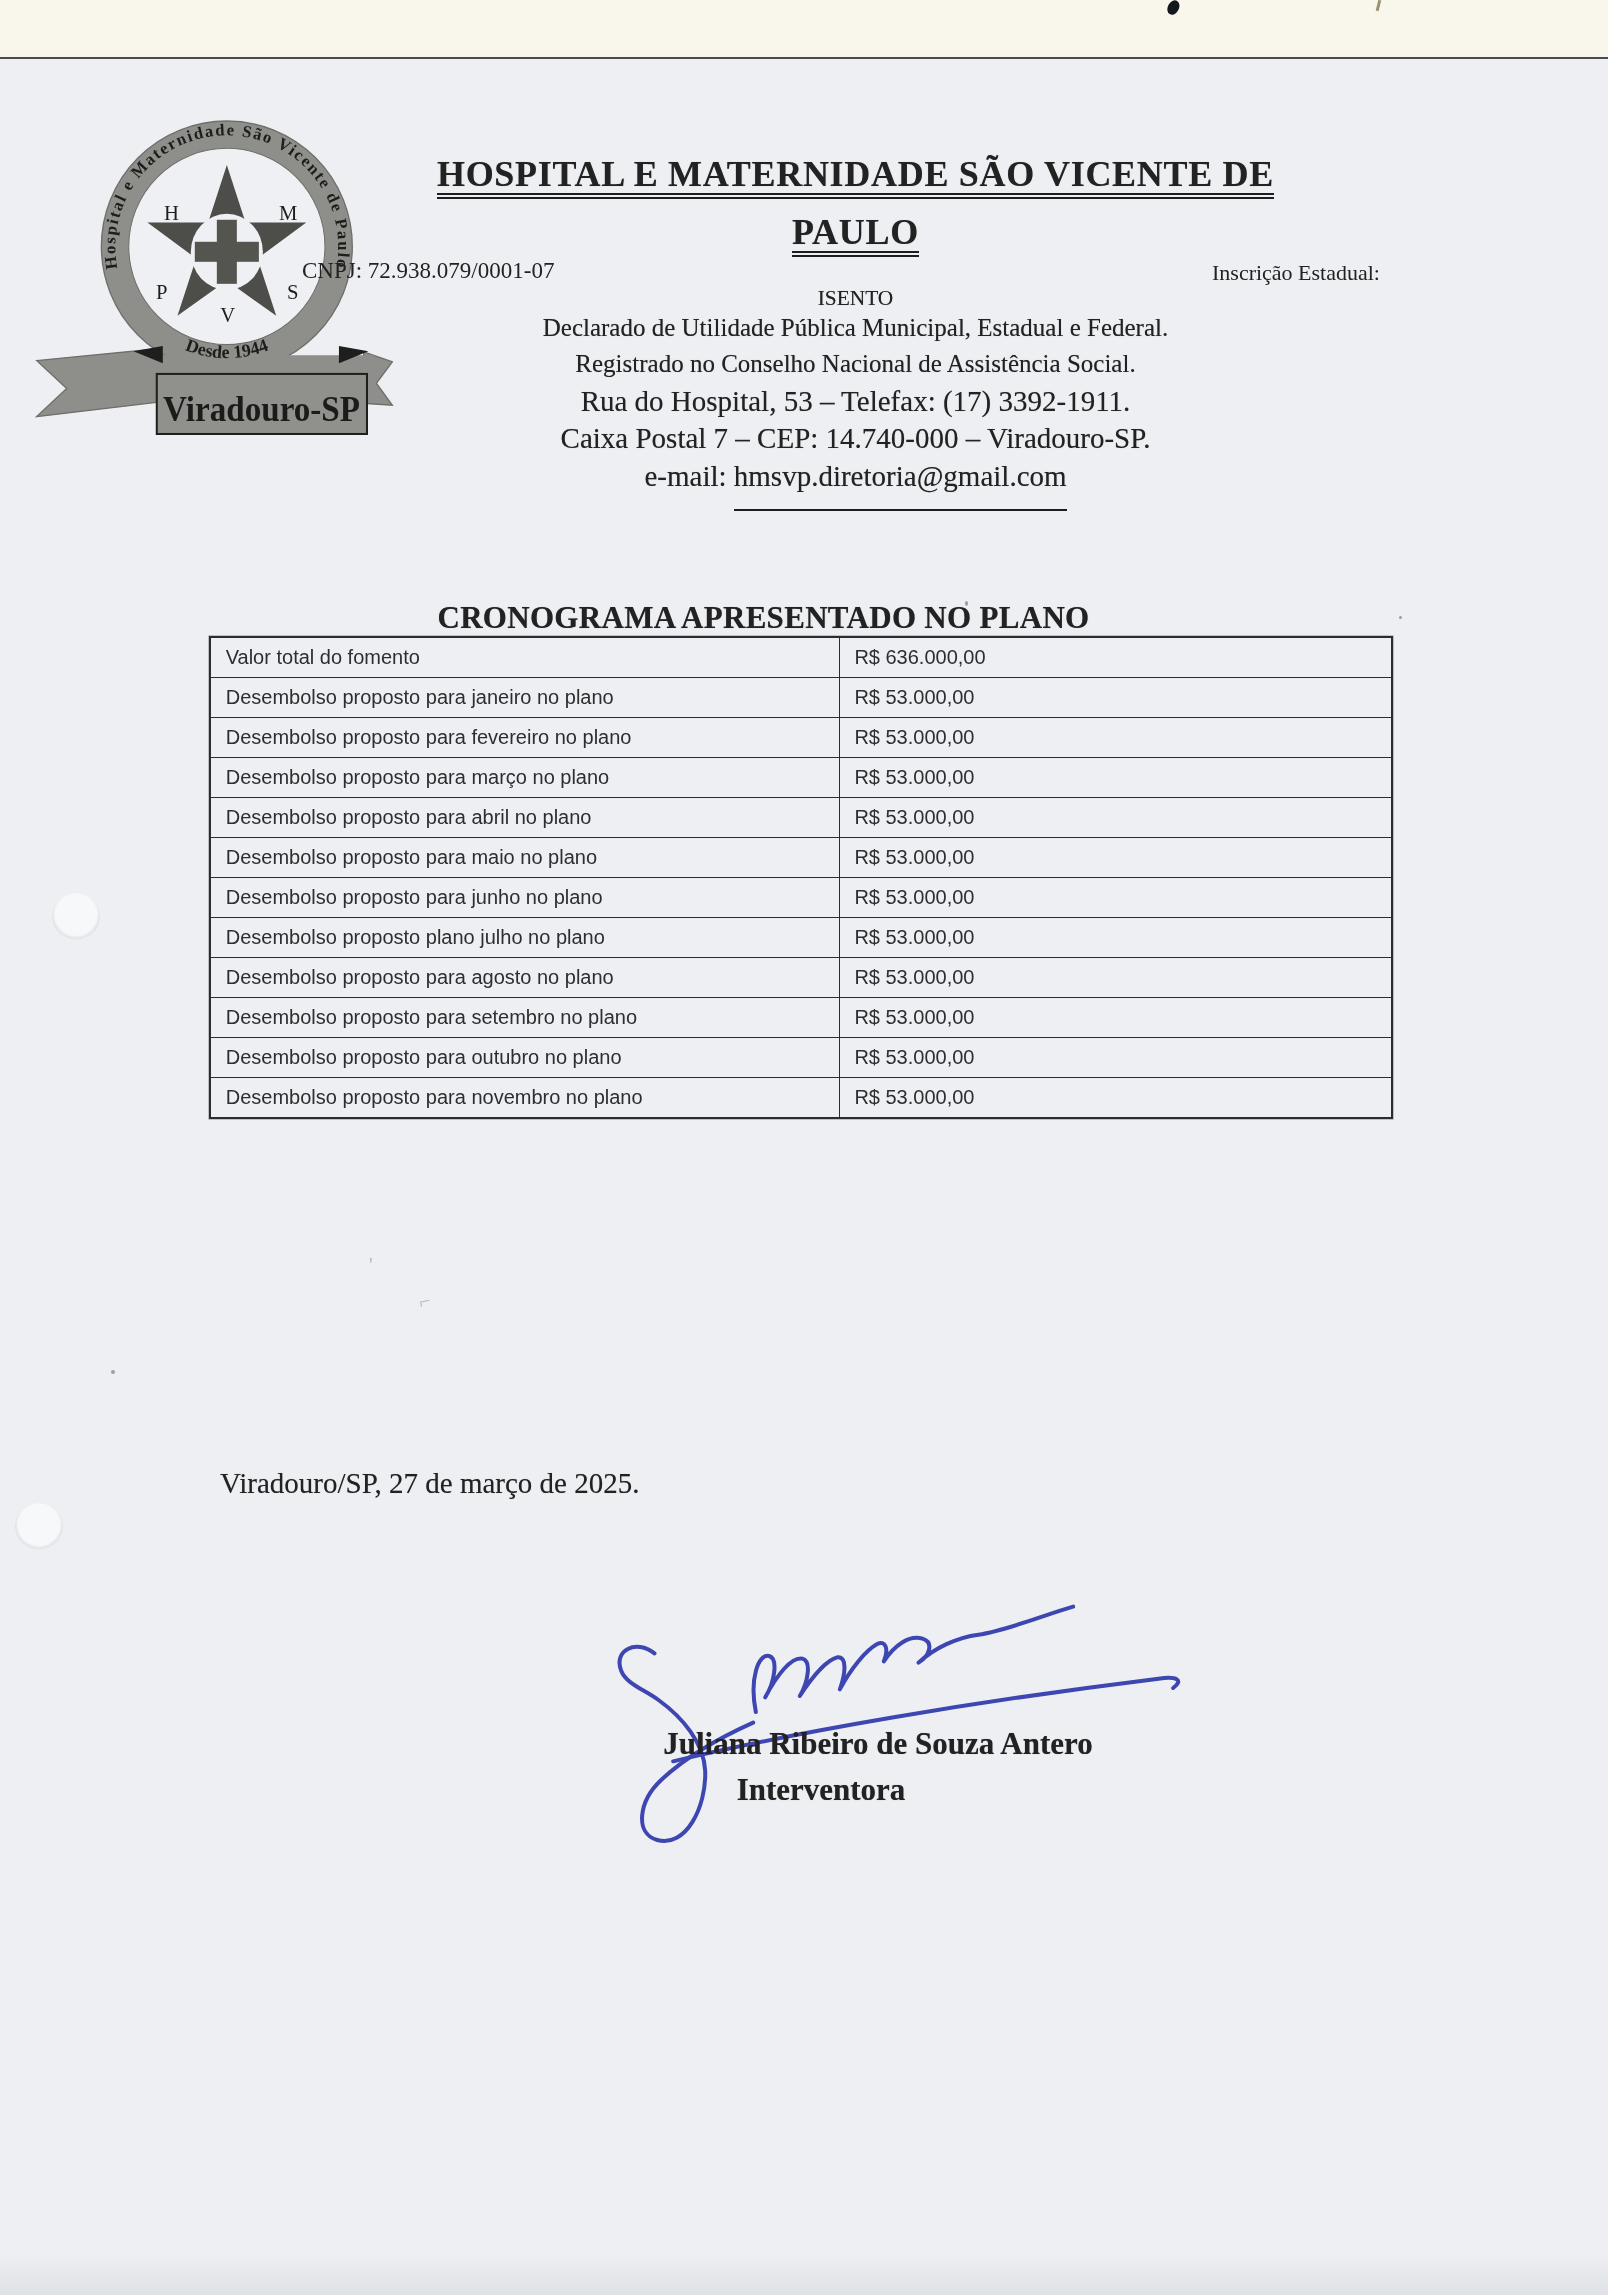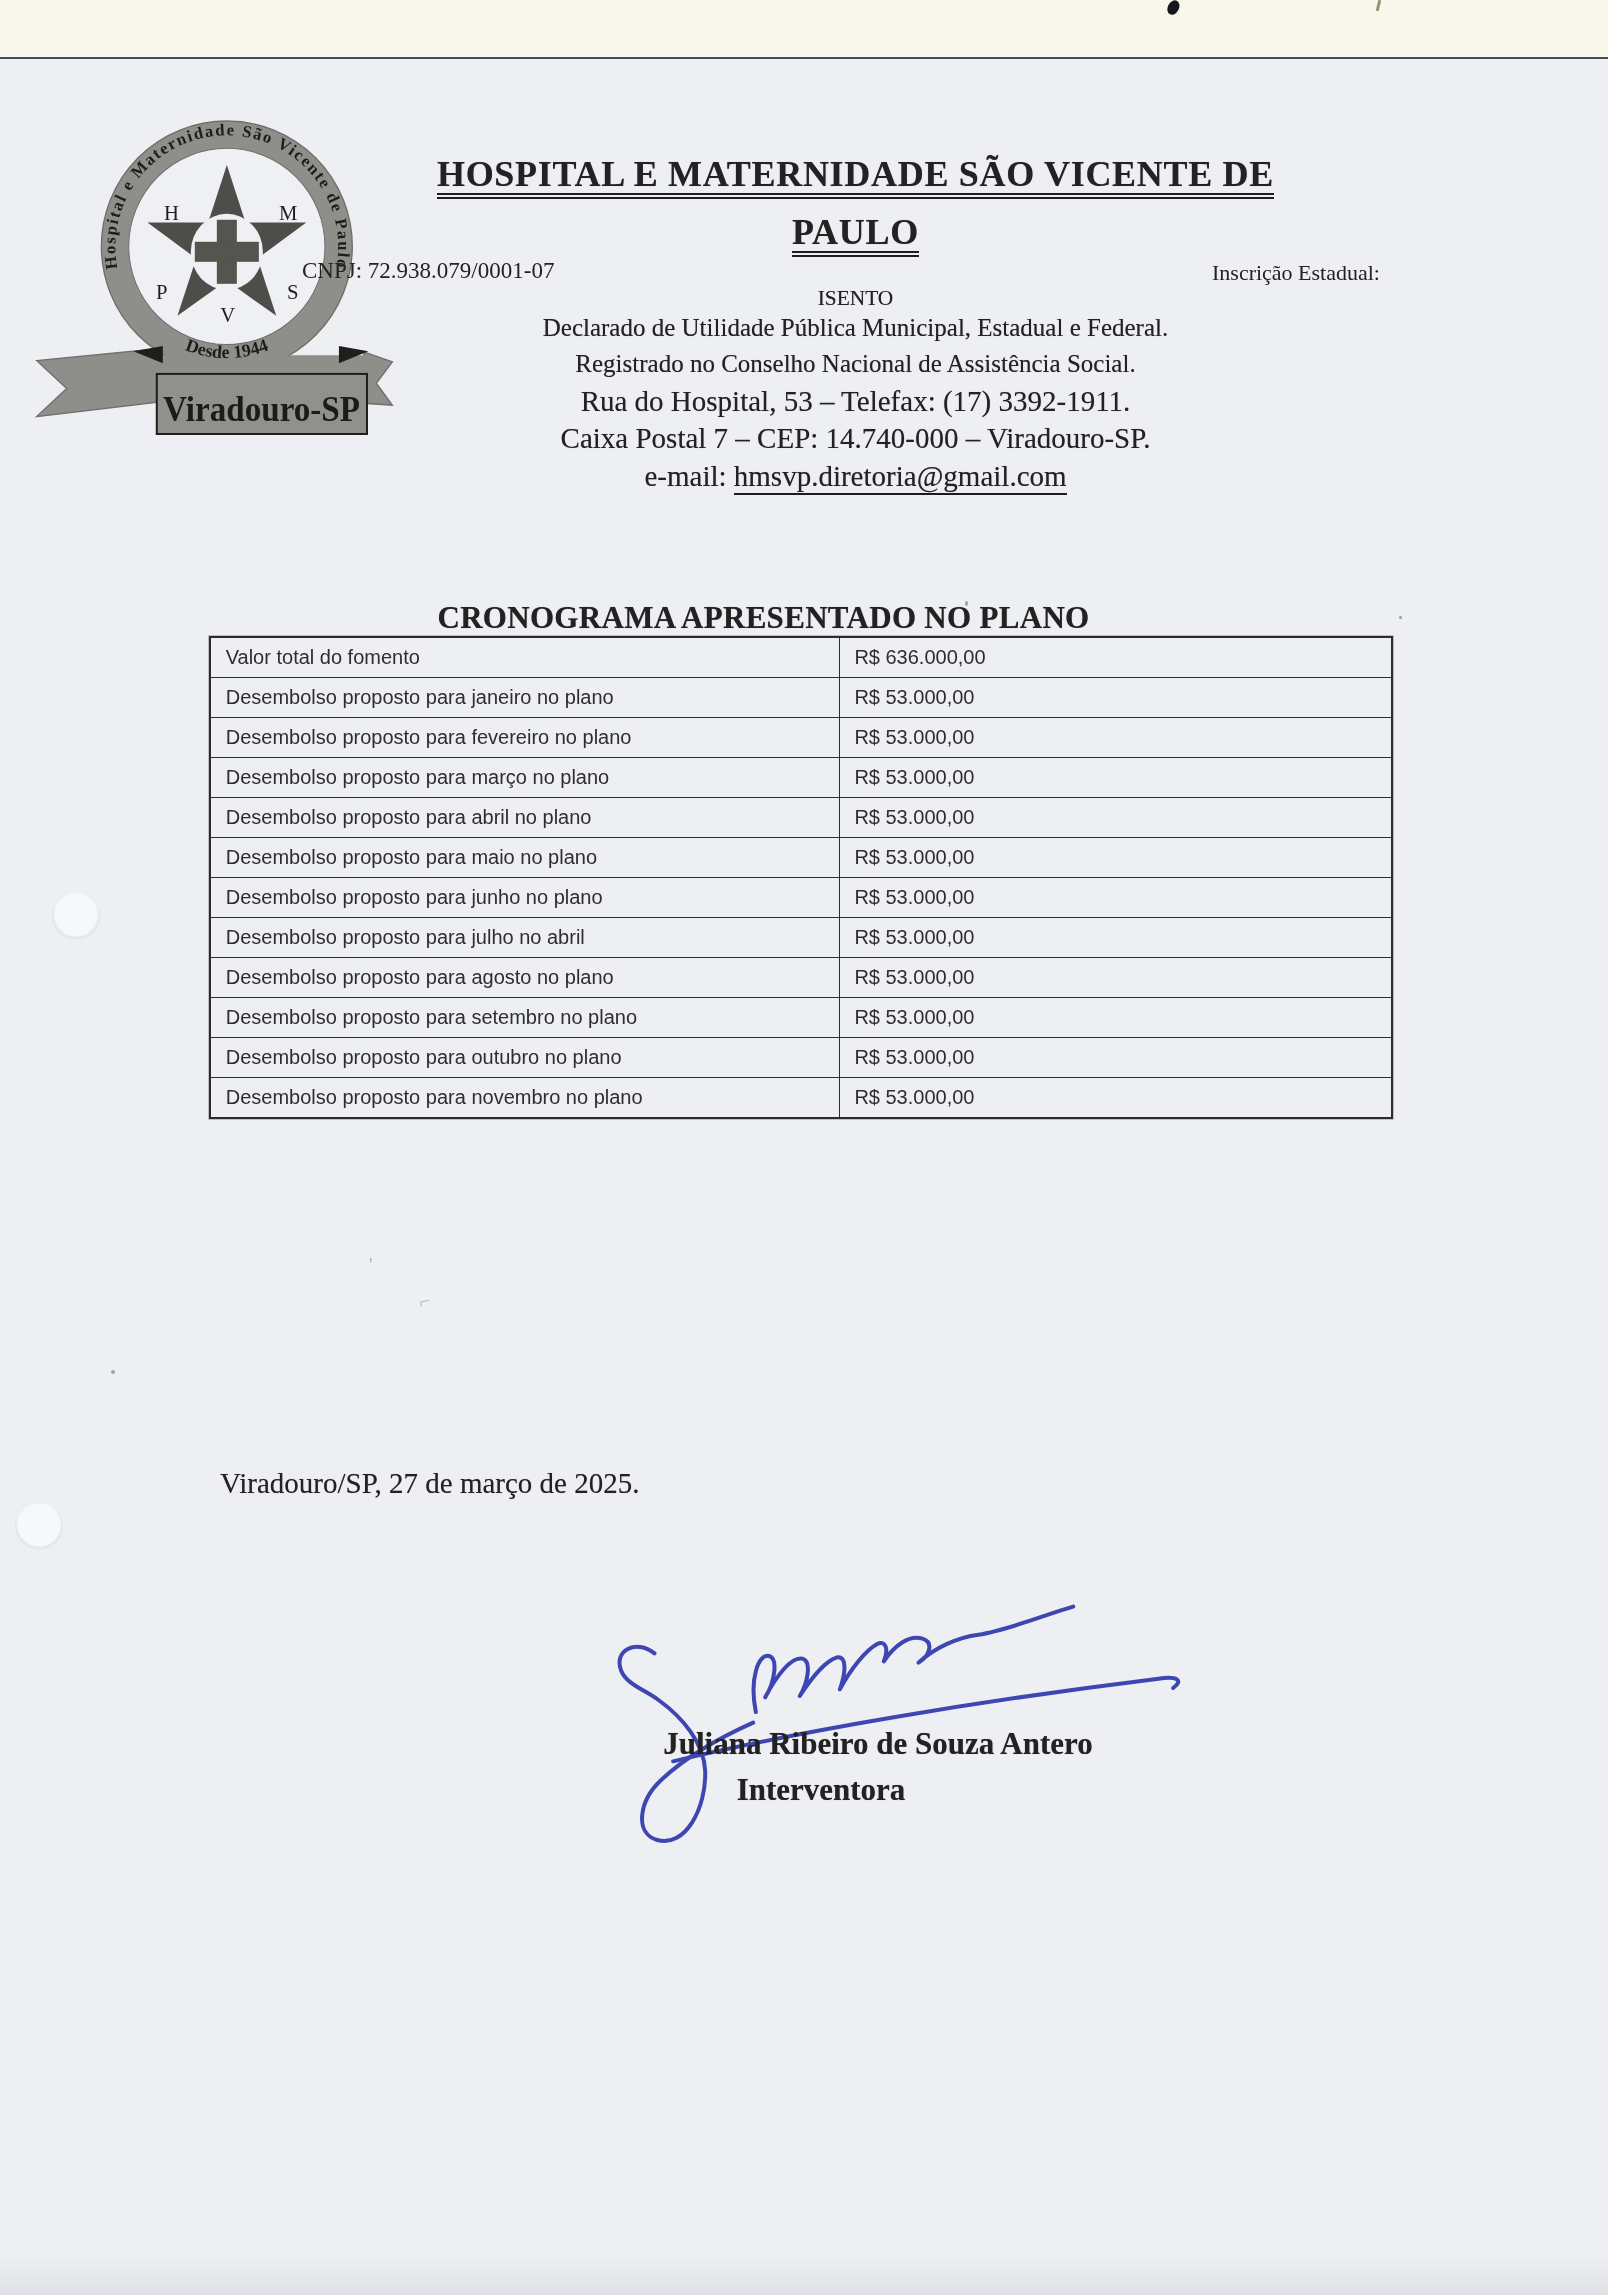--- a/index.html
+++ b/index.html
@@ -24,21 +24,21 @@
   .org-title .tl{display:inline-block;border-bottom:6.7px double #1d1d1d;padding-bottom:1.3px;}
   .org-title .tl2{display:inline-block;border-bottom:6.7px double #1d1d1d;padding-bottom:1.3px;margin-top:14.7px;}
   .cnpj{position:absolute;left:302px;top:258px;font-size:23px;white-space:nowrap;}
   .insc{position:absolute;left:1212px;top:260px;font-size:22px;white-space:nowrap;}
   .isento{top:286px;font-size:21.4px;}
   .declarado{top:314px;font-size:25px;}
   .registrado{top:350px;font-size:25px;}
   .endereco{top:385px;font-size:29px;}
   .caixa{top:422px;font-size:29px;text-align:center;}
   .emailline{top:460px;font-size:29px;}
-  .emailline .em{border-bottom:2.7px solid #1d1d1d;padding-bottom:1px;}
+  .emailline .em{border-bottom:2.7px solid #1d1d1d;padding-bottom:17px;}
   
   .tbl-title{position:absolute;left:209px;width:1109px;top:600px;text-align:center;
     font-size:31px;font-weight:bold;letter-spacing:0.3px;white-space:nowrap;
     text-shadow:0 0 0.7px rgba(30,30,30,.5);}
   table.cron{position:absolute;left:209px;top:636px;width:1184px;border-collapse:collapse;table-layout:fixed;
     font-family:"Liberation Sans","DejaVu Sans",sans-serif;font-size:20px;color:#2e2e30;}
   table.cron td{height:39px;border:1.3px solid #2c2c2e;padding:0 0 0 14.7px;vertical-align:middle;
     white-space:nowrap;overflow:hidden;}
   table.cron{border:2px solid #2c2c2e;box-shadow:0 0 0 0.7px rgba(44,44,46,.35);}
   table.cron td.c1{width:613px;}
@@ -139,21 +139,21 @@
       </tr>
       <tr>
         <td class="c1">Desembolso proposto para maio no plano</td>
         <td>R$ 53.000,00</td>
       </tr>
       <tr>
         <td class="c1">Desembolso proposto para junho no plano</td>
         <td>R$ 53.000,00</td>
       </tr>
       <tr>
-        <td class="c1">Desembolso proposto para julho no abril</td>
+        <td class="c1">Desembolso proposto plano julho no plano</td>
         <td>R$ 53.000,00</td>
       </tr>
       <tr>
         <td class="c1">Desembolso proposto para agosto no plano</td>
         <td>R$ 53.000,00</td>
       </tr>
       <tr>
         <td class="c1">Desembolso proposto para setembro no plano</td>
         <td>R$ 53.000,00</td>
       </tr>

